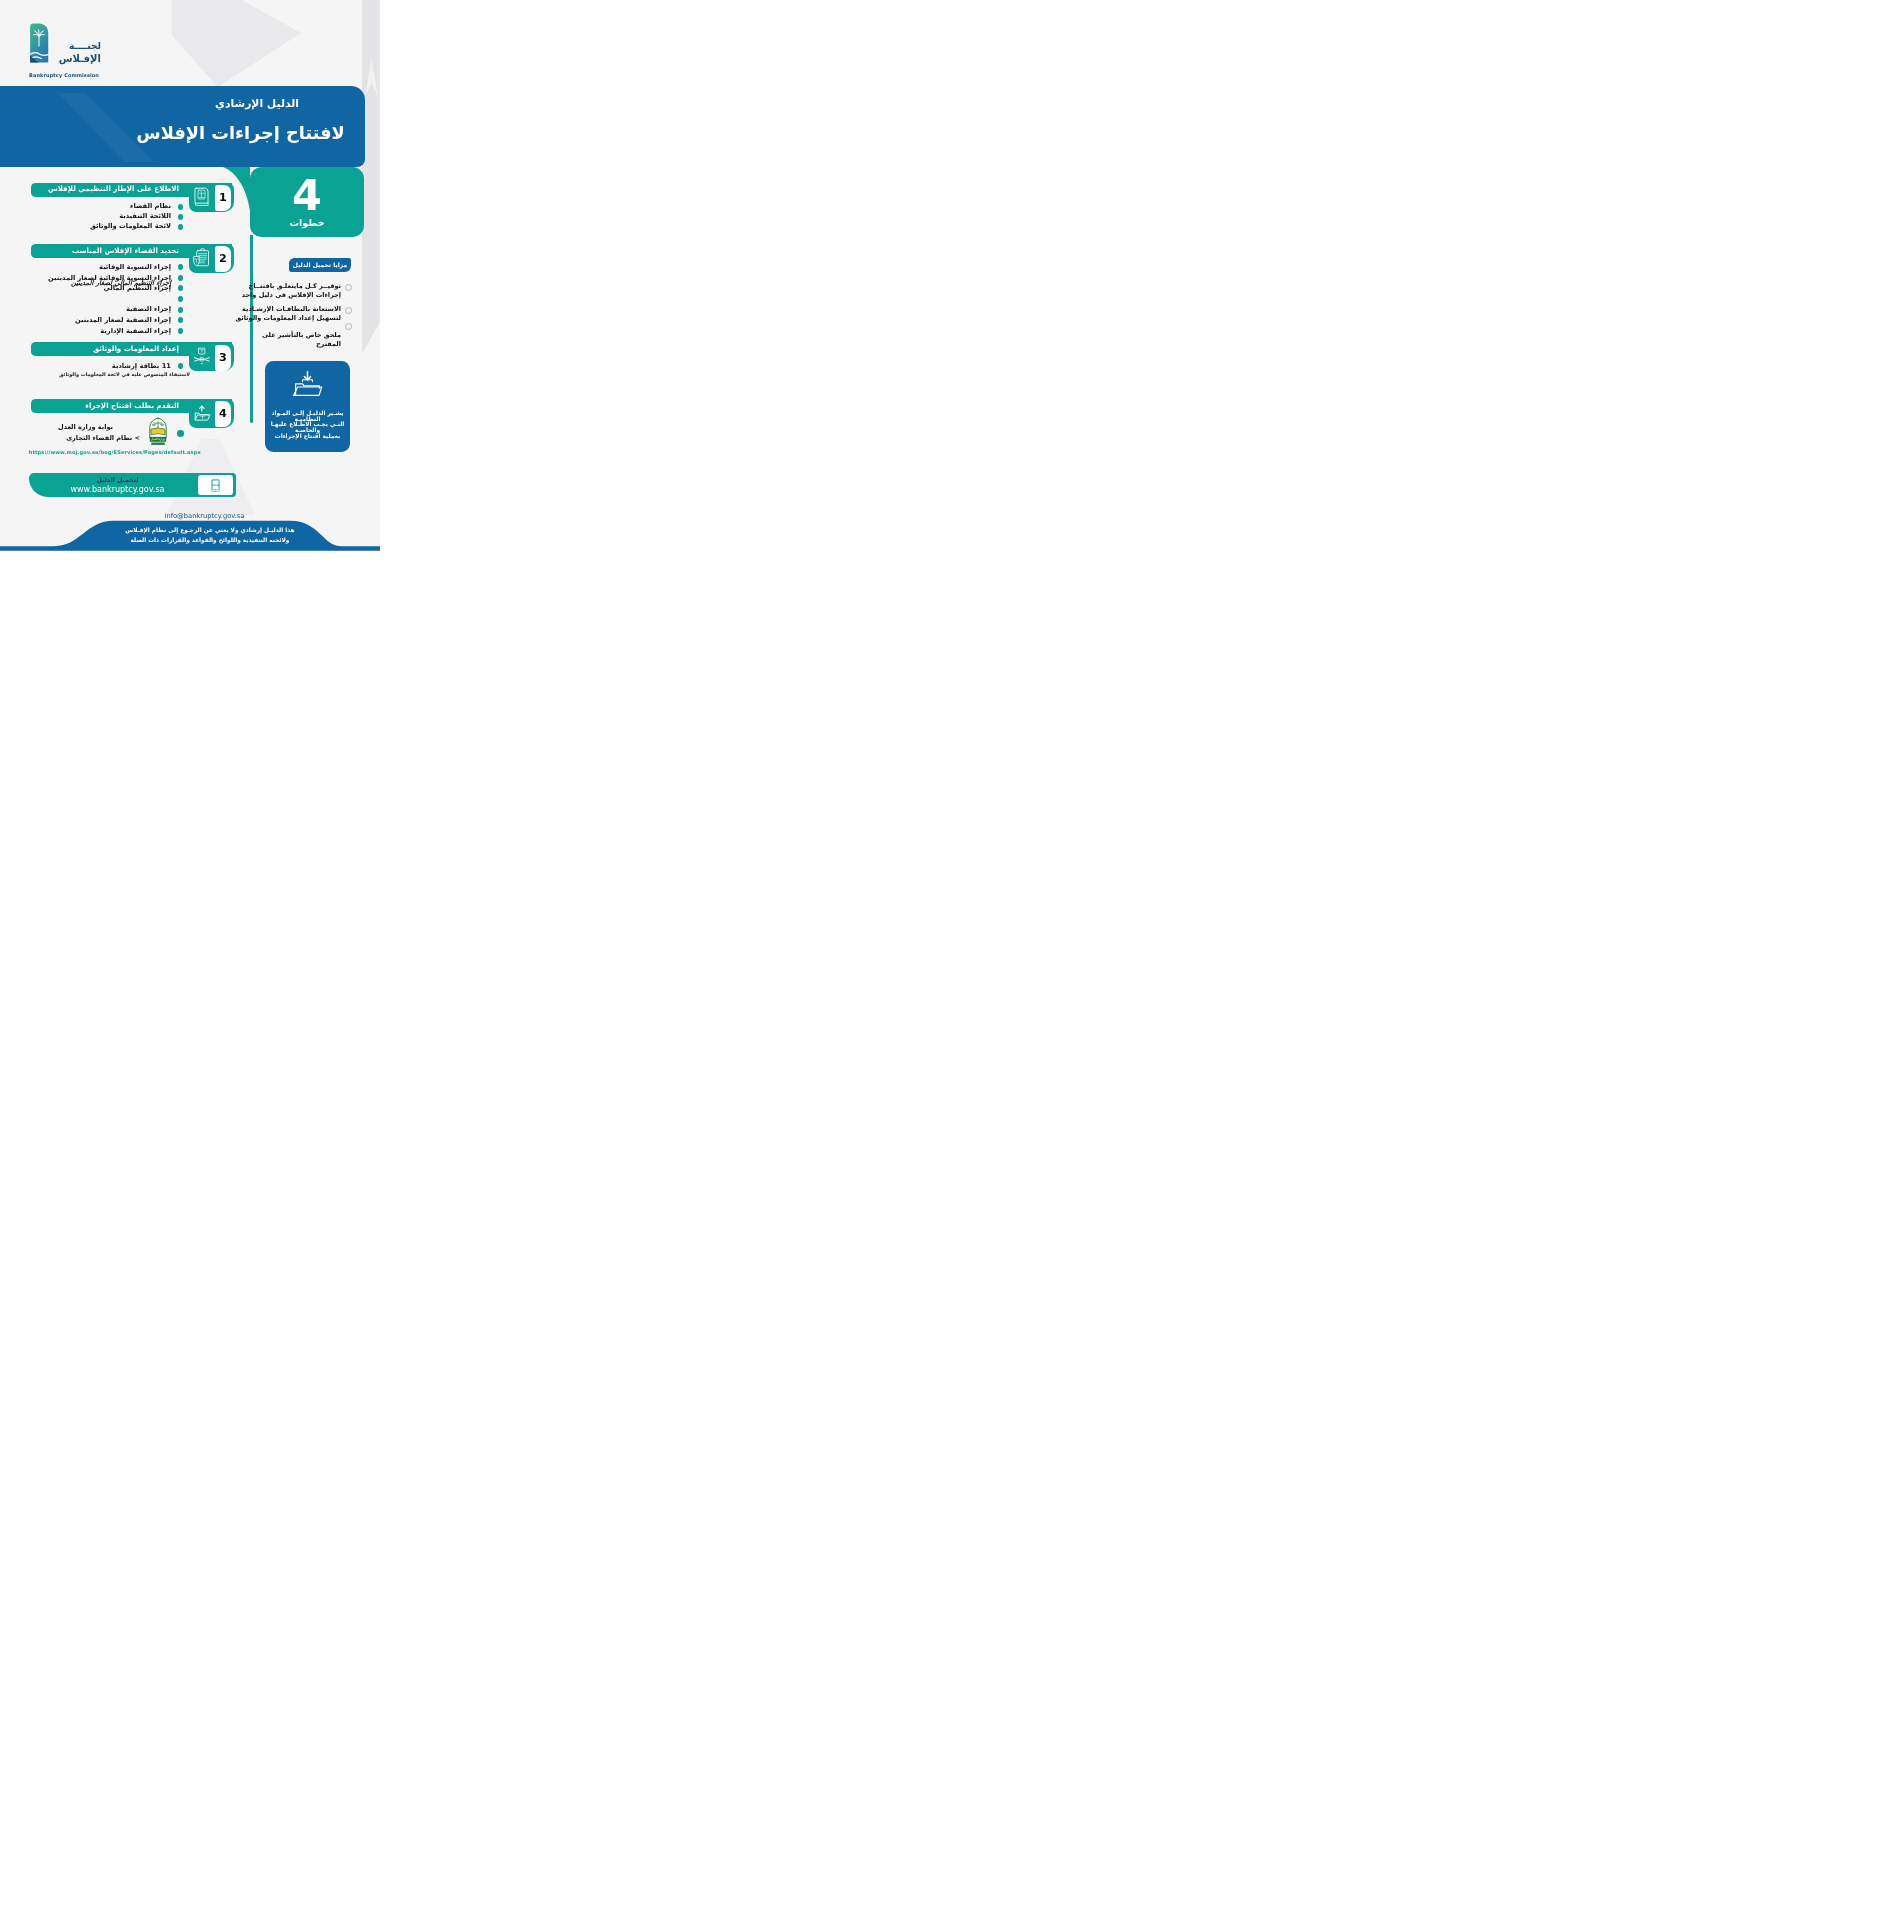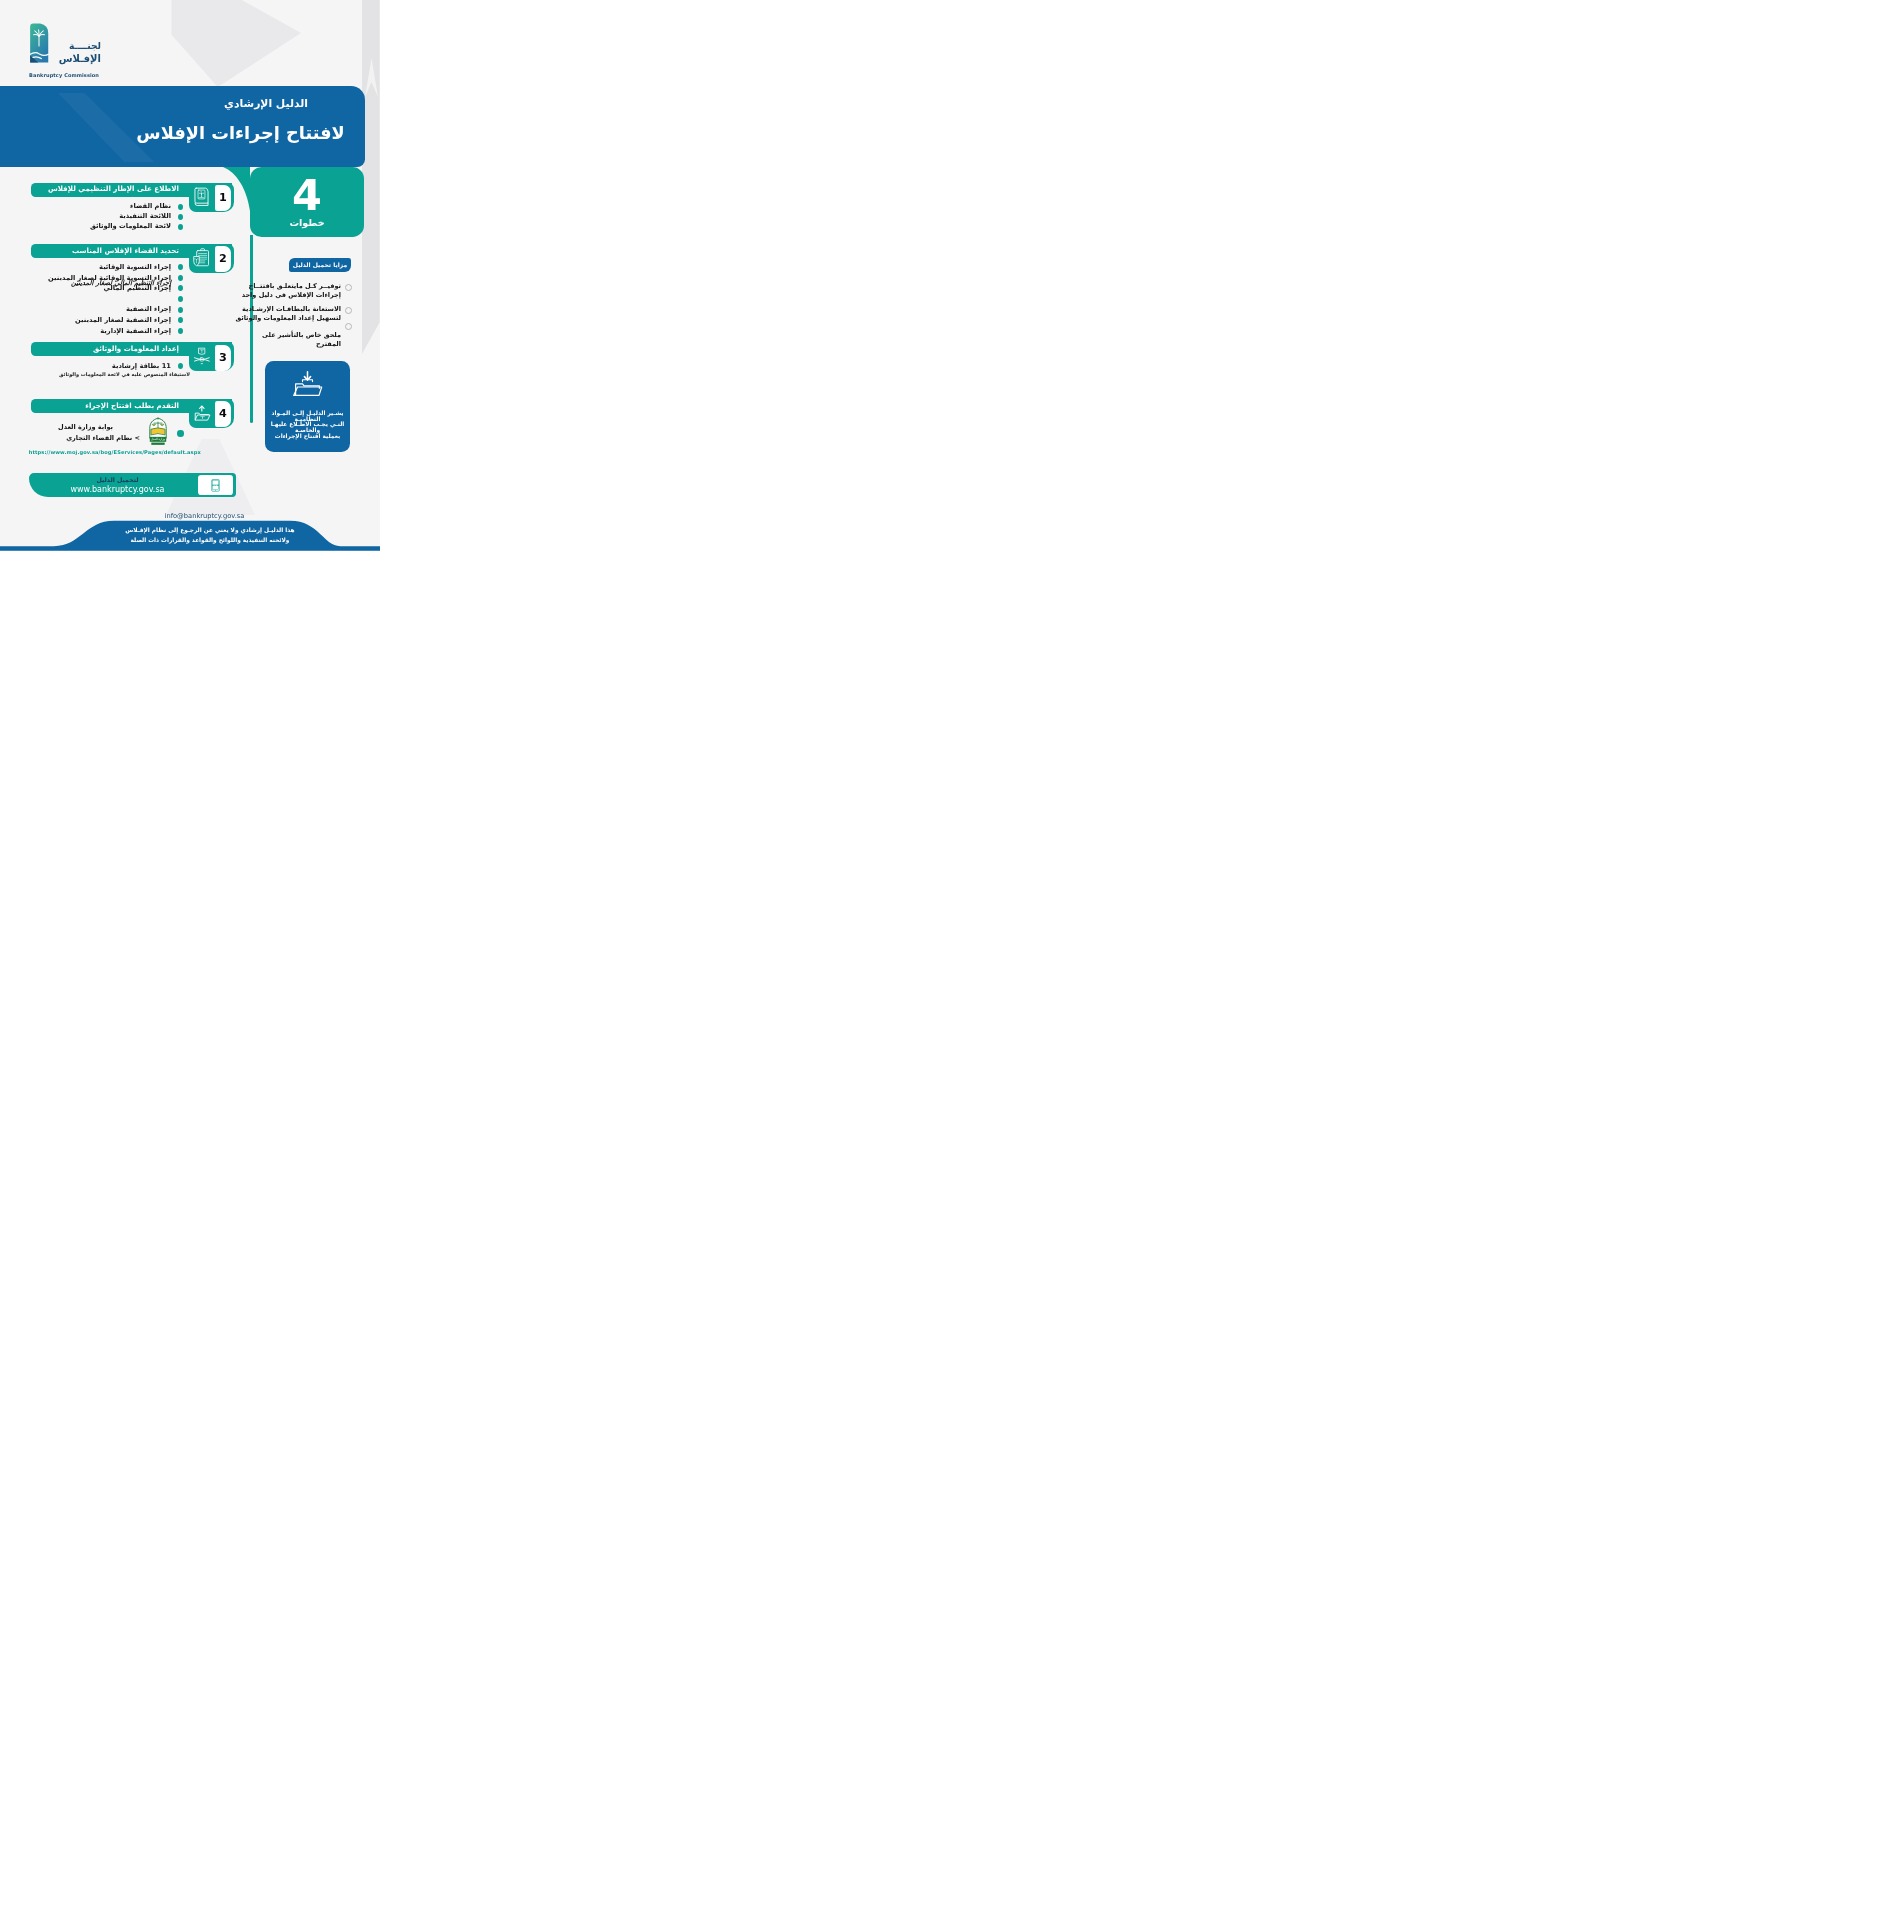--- a/index.html
+++ b/index.html
@@ -19,21 +19,21 @@
   .rightband{left:362px;top:0;width:17.7px;height:354px;background:#e3e3e5;
           clip-path:polygon(0 0,100% 0,100% 91%,0 100%);}
   .bandchev{left:365px;top:58px;width:13px;height:39px;background:rgba(255,255,255,.55);
           clip-path:polygon(50% 0,100% 100%,50% 62%,0 100%);}
   .wedge2{left:166px;top:439px;width:89px;height:76px;background:#ebebee;opacity:.7;
           clip-path:polygon(40% 0,60% 0,100% 100%,0 100%);}
   
   .band{left:0;top:86px;width:365px;height:81px;background:#1065a3;border-radius:0 14px 7.7px 0;}
   .band-mark{left:58px;top:7px;width:166px;height:69px;background:rgba(255,255,255,.05);
           clip-path:polygon(0 0,16% 0,58% 100%,40% 100%);}
-  .h-l1{left:158px;top:97px;width:216px;font-size:10.8px;}
+  .h-l1{left:149px;top:97px;width:216px;font-size:10.8px;}
   .h-l2{left:125px;top:123px;width:231px;font-size:17.7px;line-height:1.15;}
   
   .fourbox{left:250px;top:167px;width:114px;height:70px;border-radius:11.6px;
            display:flex;flex-direction:column;align-items:center;justify-content:center;}
   .four-num{font-size:43px;line-height:.92;font-weight:bold;color:#fff;}
   .four-lbl{font-size:9.6px;font-weight:bold;color:#fff;margin-top:0.8px;}
   .vline{left:250px;top:235px;width:3.1px;height:188px;border-radius:0 0 1.9px 1.9px;}
   
   .ben-pill{left:289px;top:258px;width:62px;height:14.3px;border-radius:5.4px 2.3px 6.2px 2.3px;
             font-size:6px;line-height:14.3px;}

